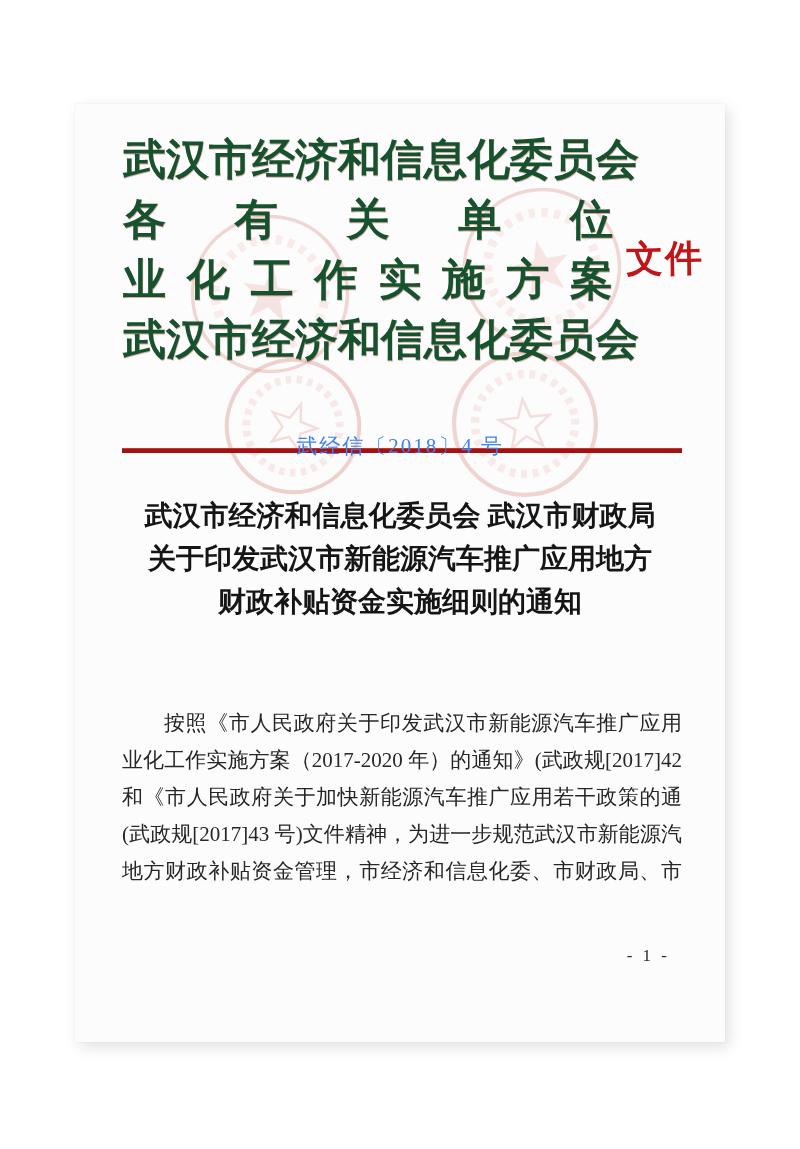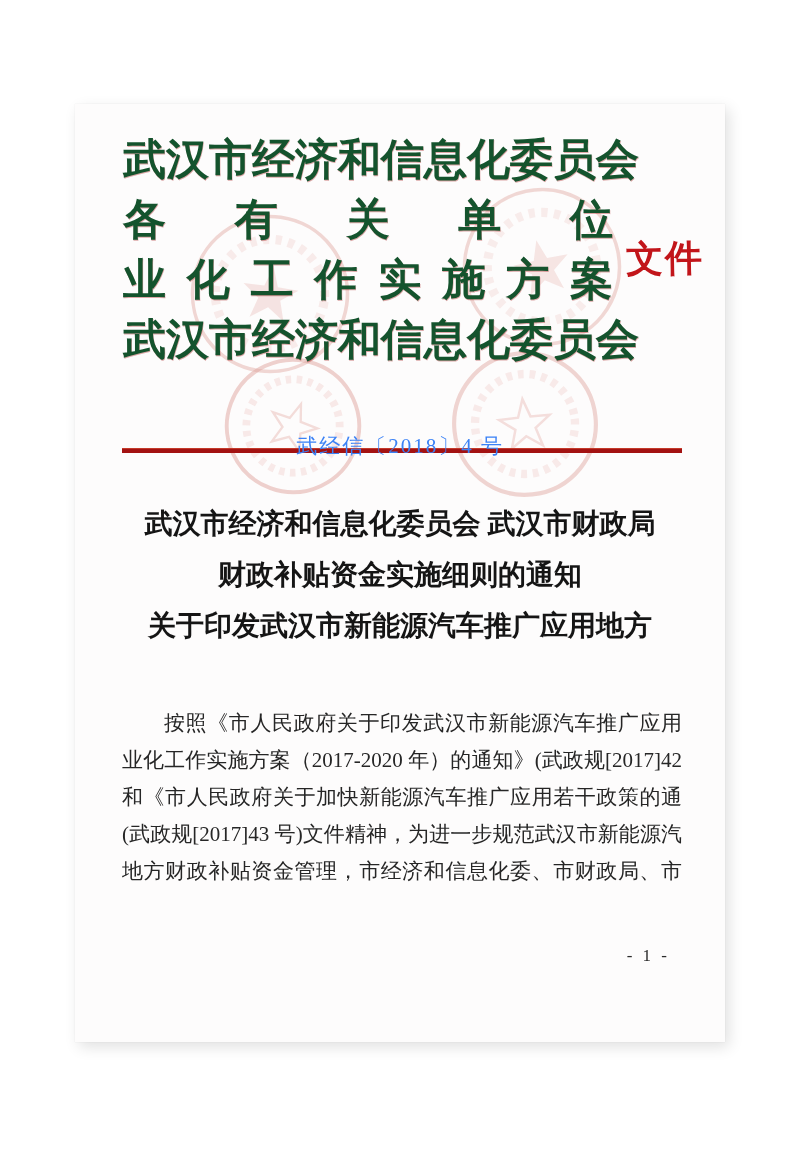--- a/index.html
+++ b/index.html
@@ -94,21 +94,20 @@
     width: 610px;
     text-align: center;
   }
   .title-line {
     height: 43px;
     line-height: 43px;
     font-size: 28px;
     font-weight: bold;
     color: #151515;
     white-space: nowrap;
-    margin-top: 8px;
   }
   
   .body-block {
     position: absolute;
     z-index: 3;
     left: 47px;
     top: 601px;
     width: 560px;
     font-size: 21px;
     color: #262626;
@@ -175,22 +174,22 @@
     </div>
 
     <div class="doc-label">文件</div>
 
     <div class="doc-number">武经信〔2018〕4 号</div>
 
     <div class="red-rule"></div>
 
     <div class="title-block">
       <div class="title-line">武汉市经济和信息化委员会 武汉市财政局</div>
+      <div class="title-line">关于印发武汉市新能源汽车推广应用地方</div>
       <div class="title-line">财政补贴资金实施细则的通知</div>
-      <div class="title-line">关于印发武汉市新能源汽车推广应用地方</div>
     </div>
 
     <div class="body-block">
       <div class="body-line justified indent">按照《市人民政府关于印发武汉市新能源汽车推广应用和产</div>
       <div class="body-line justified">业化工作实施方案（2017-2020 年）的通知》(武政规[2017]42 号)</div>
       <div class="body-line justified">和《市人民政府关于加快新能源汽车推广应用若干政策的通知》</div>
       <div class="body-line justified">(武政规[2017]43 号)文件精神，为进一步规范武汉市新能源汽车</div>
       <div class="body-line justified">地方财政补贴资金管理，市经济和信息化委、市财政局、市科技</div>
     </div>
 

